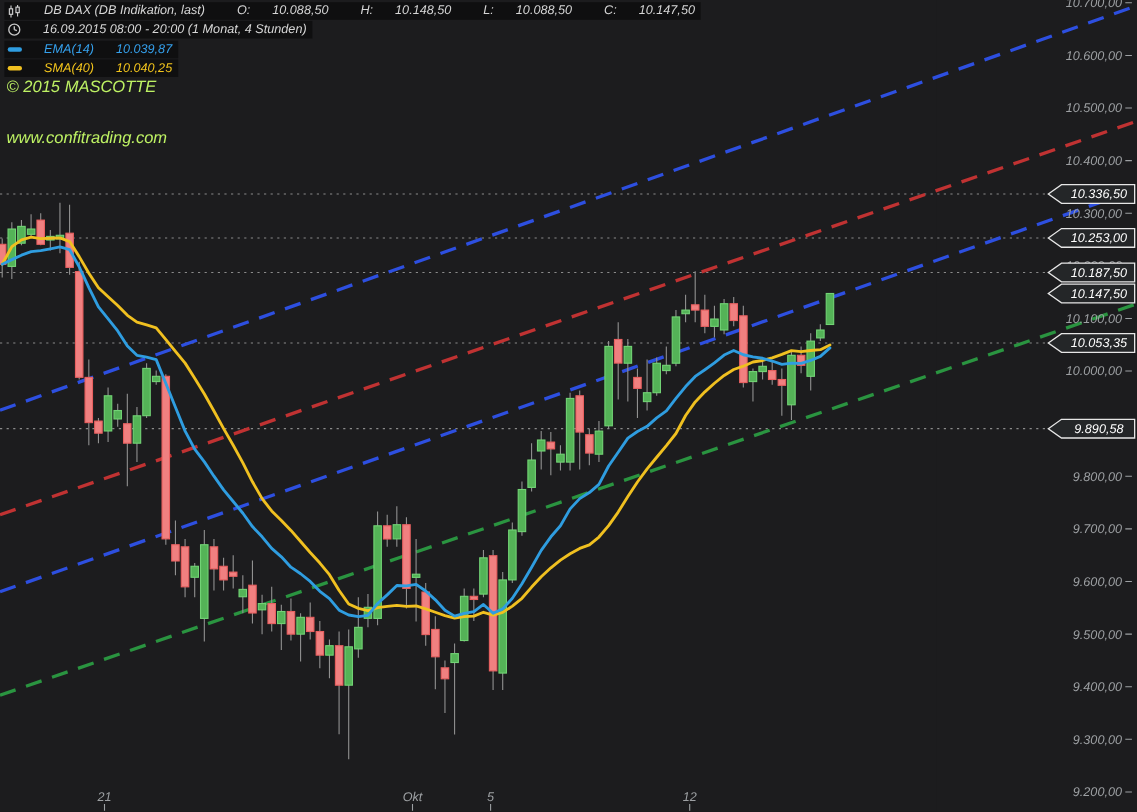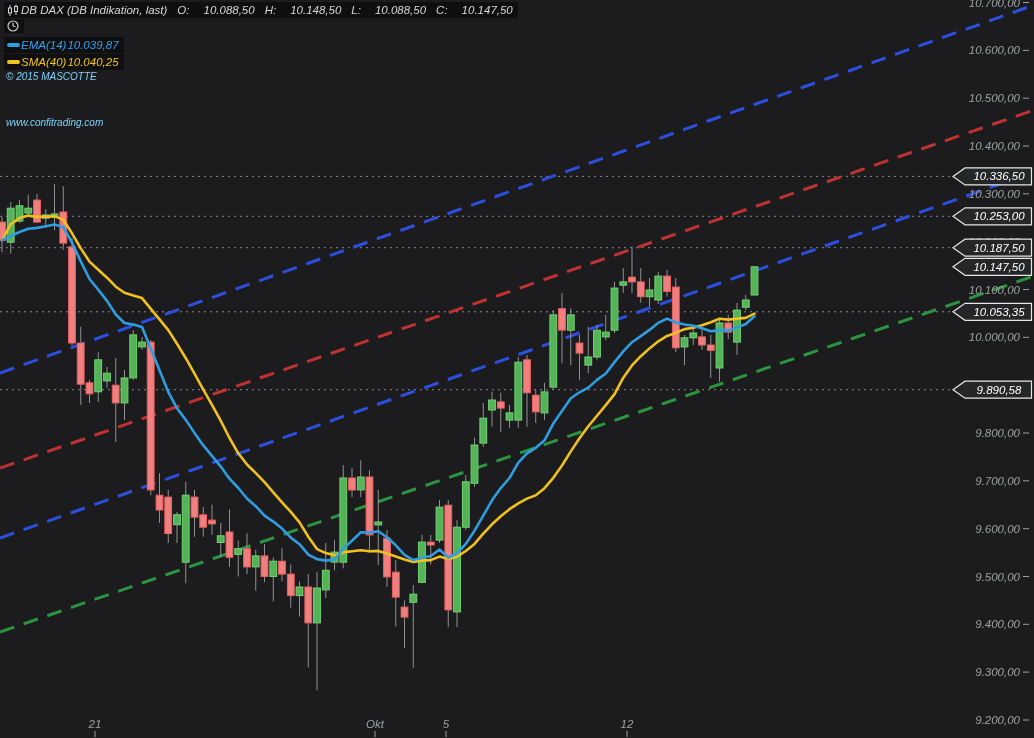--- a/index.html
+++ b/index.html
@@ -1,24 +1,24 @@
 <!DOCTYPE html>
 <html><head>
 <meta charset="utf-8">
 <style>
   html,body{margin:0;padding:0;background:#1c1c1e;width:1034px;height:738px;overflow:hidden;
     font-family:"Liberation Sans", sans-serif;}
   #stage{position:relative;width:851px;height:738px;background:#1c1c1e;font-style:italic;}
   #chart{position:absolute;left:0;top:0;}
-  .legend-row{position:absolute;left:4px;display:flex;align-items:center;gap:1px;
+  .legend-row{position:absolute;left:4px;display:flex;align-items:center;gap:20px;
     background:rgba(6,6,6,0.55);padding:1px 5px 1px 3px;font-size:11.5px;color:#d6d6d6;
     white-space:nowrap;line-height:14px;}
-  .legend-plain{position:absolute;left:6px;font-size:10px;color:#7dd3fc;white-space:nowrap;}
+  .legend-plain{position:absolute;left:6px;font-size:15px;color:#bef264;white-space:nowrap;}
   .pair{margin-left:9px;}
-  .val{margin-left:13px;text-align:right;}
+  .val{margin-left:0;text-align:right;}
   .swatch{display:inline-block;width:13px;height:4px;border-radius:2px;}
   .ema-text{color:#35a0ec;}
   .sma-text{color:#f2c41c;}
 </style>
 </head>
 <body>
 
 <div id="stage">
   <svg id="chart" width="1034" height="738" viewBox="0 0 1034 738">
       <line x1="0" y1="176.4" x2="953" y2="176.4" stroke="#8a8a8a" stroke-width="1" stroke-dasharray="2 4"></line>
@@ -281,20 +281,21 @@
   </div>
 
   <div class="legend-row" style="top:19px;">
     <span style="display:flex;">
       <svg width="12" height="12" viewBox="0 0 12 12">
         <circle cx="6" cy="6" r="5" fill="none" stroke="#c9c9c9" stroke-width="1.2"></circle>
         <line x1="6" y1="6" x2="6" y2="2.8" stroke="#c9c9c9" stroke-width="1.2"></line>
         <line x1="6" y1="6" x2="8.4" y2="6.8" stroke="#c9c9c9" stroke-width="1.2"></line>
       </svg>
     </span>
+    <span>16.09.2015 08:00 - 20:00 (1 Monat, 4 Stunden)</span>
   </div>
 
   <div class="legend-row" style="top:37px;">
     <span class="swatch" style="background:#2f9de0;"></span>
     <span class="ema-text">EMA(14)</span>
     <span class="ema-text">10.039,87</span>
   </div>
 
   <div class="legend-row" style="top:54px;">
     <span class="swatch" style="background:#f0c020;"></span>

